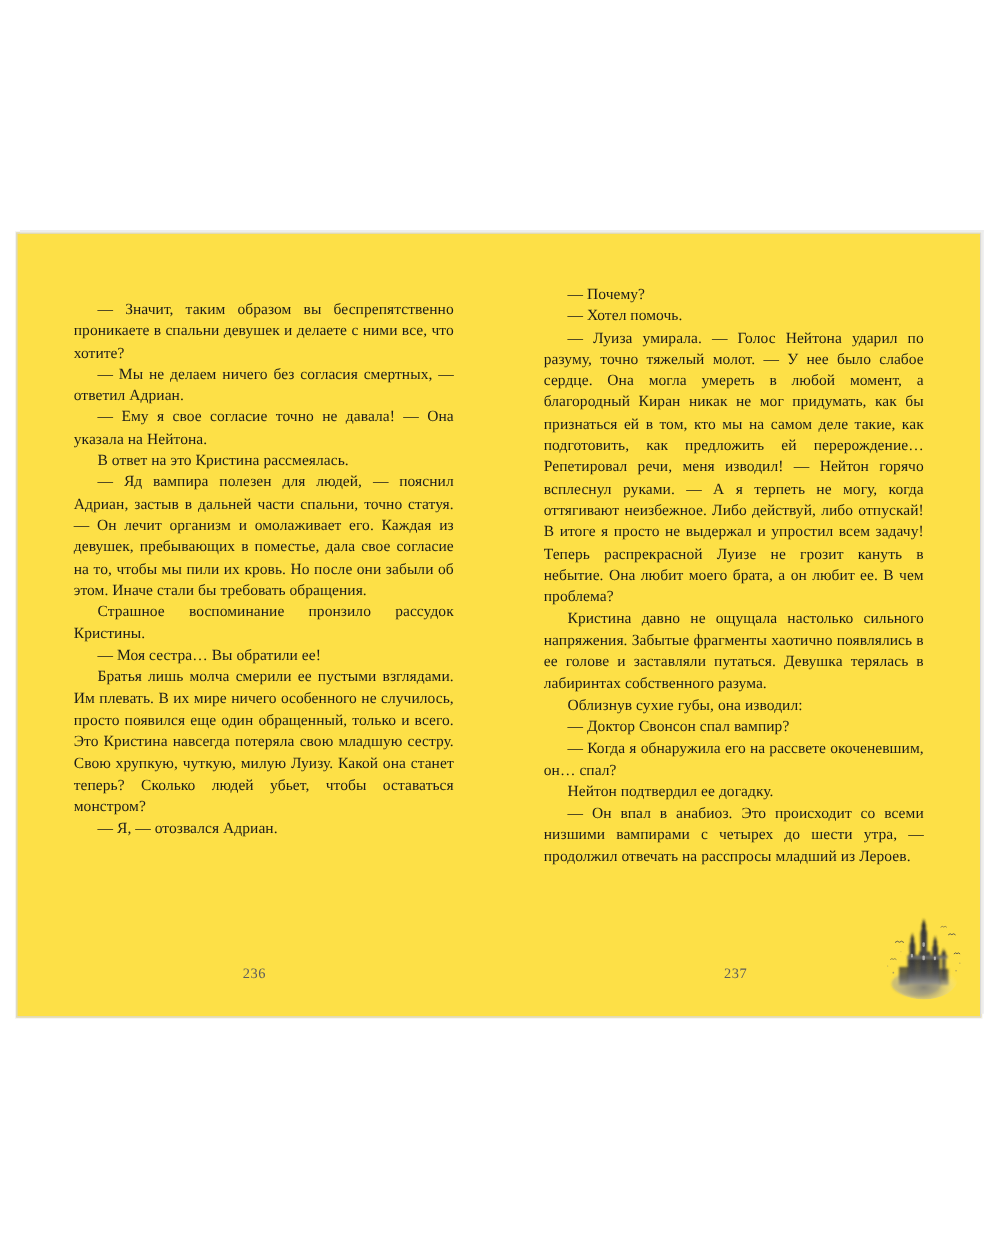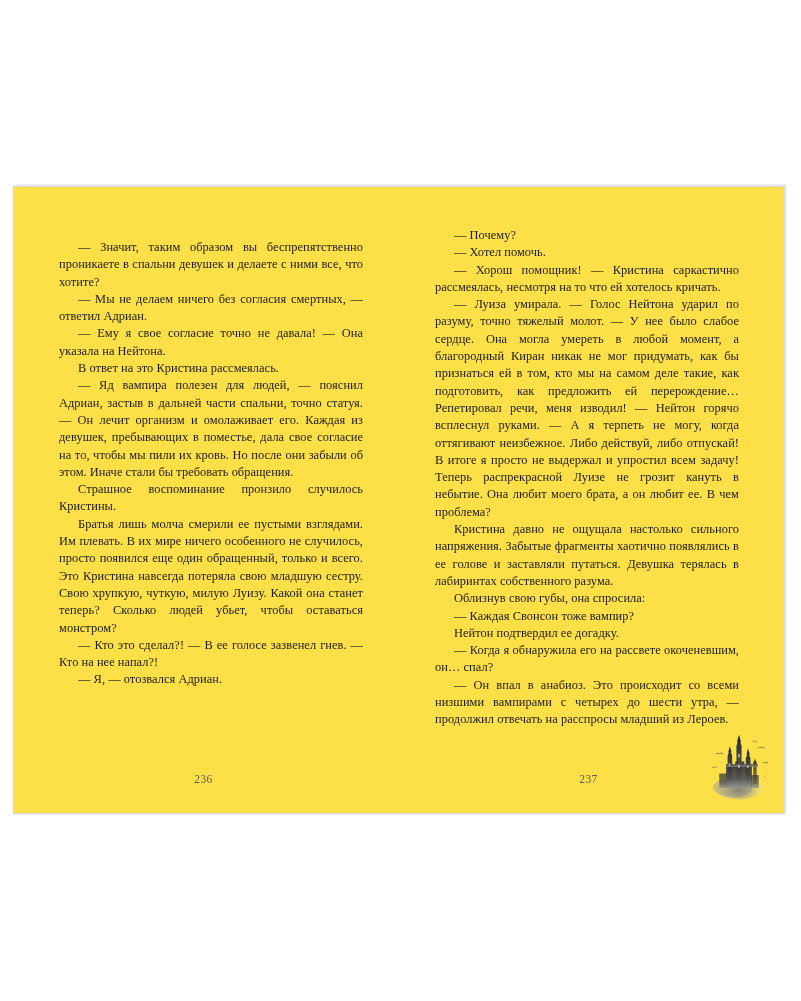--- a/index.html
+++ b/index.html
@@ -101,39 +101,38 @@
 
   <div class="spread">
 
     <div class="book-page page-left">
       <div class="text-block">
         <p>— Значит, таким образом вы беспрепятственно проникаете в спальни девушек и делаете с ними все, что хотите?</p>
         <p>— Мы не делаем ничего без согласия смертных, — ответил Адриан.</p>
         <p>— Ему я свое согласие точно не давала! — Она указала на Нейтона.</p>
         <p>В ответ на это Кристина рассмеялась.</p>
         <p>— Яд вампира полезен для людей, — пояснил Адриан, застыв в дальней части спальни, точно статуя. — Он лечит организм и омолаживает его. Каждая из девушек, пребывающих в поместье, дала свое согласие на то, чтобы мы пили их кровь. Но после они забыли об этом. Иначе стали бы требовать обращения.</p>
-        <p>Страшное воспоминание пронзило случилось Кристины.</p>
+        <p>Страшное воспоминание пронзило рассудок Кристины.</p>
+        <p>— Моя сестра… Вы обратили ее!</p>
         <p>Братья лишь молча смерили ее пустыми взглядами. Им плевать. В их мире ничего особенного не случилось, просто появился еще один обращенный, только и всего. Это Кристина навсегда потеряла свою младшую сестру. Свою хрупкую, чуткую, милую Луизу. Какой она станет теперь? Сколько людей убьет, чтобы оставаться монстром?</p>
-        <p>— Кто это сделал?! — В ее голосе зазвенел гнев. — Кто на нее напал?!</p>
         <p>— Я, — отозвался Адриан.</p>
       </div>
       <div class="page-number">236</div>
     </div>
 
     <div class="book-page page-right">
       <div class="text-block">
         <p>— Почему?</p>
         <p>— Хотел помочь.</p>
-        <p>— Хорош помощник! — Кристина саркастично рассмеялась, несмотря на то что ей хотелось кричать.</p>
         <p>— Луиза умирала. — Голос Нейтона ударил по разуму, точно тяжелый молот. — У нее было слабое сердце. Она могла умереть в любой момент, а благородный Киран никак не мог придумать, как бы признаться ей в том, кто мы на самом деле такие, как подготовить, как предложить ей перерождение… Репетировал речи, меня изводил! — Нейтон горячо всплеснул руками. — А я терпеть не могу, когда оттягивают неизбежное. Либо действуй, либо отпускай! В итоге я просто не выдержал и упростил всем задачу! Теперь распрекрасной Луизе не грозит кануть в небытие. Она любит моего брата, а он любит ее. В чем проблема?</p>
         <p>Кристина давно не ощущала настолько сильного напряжения. Забытые фрагменты хаотично появлялись в ее голове и заставляли путаться. Девушка терялась в лабиринтах собственного разума.</p>
-        <p>Облизнув свою губы, она спросила:</p>
-        <p>— Каждая Свонсон тоже вампир?</p>
+        <p>Облизнув сухие губы, она изводил:</p>
+        <p>— Доктор Свонсон спал вампир?</p>
+        <p>— Когда я обнаружила его на рассвете окоченевшим, он… спал?</p>
         <p>Нейтон подтвердил ее догадку.</p>
-        <p>— Когда я обнаружила его на рассвете окоченевшим, он… спал?</p>
         <p>— Он впал в анабиоз. Это происходит со всеми низшими вампирами с четырех до шести утра, — продолжил отвечать на расспросы младший из Лероев.</p>
       </div>
       <div class="page-number">237</div>
 
       <div class="castle-ornament">
         <svg viewBox="0 0 100 100" xmlns="http://www.w3.org/2000/svg">
           <defs>
             <radialGradient id="smoke" cx="50%" cy="72%" r="52%">
               <stop offset="0%" stop-color="#6f6f6f" stop-opacity="0.85"></stop>
               <stop offset="45%" stop-color="#9a9a9a" stop-opacity="0.55"></stop>

